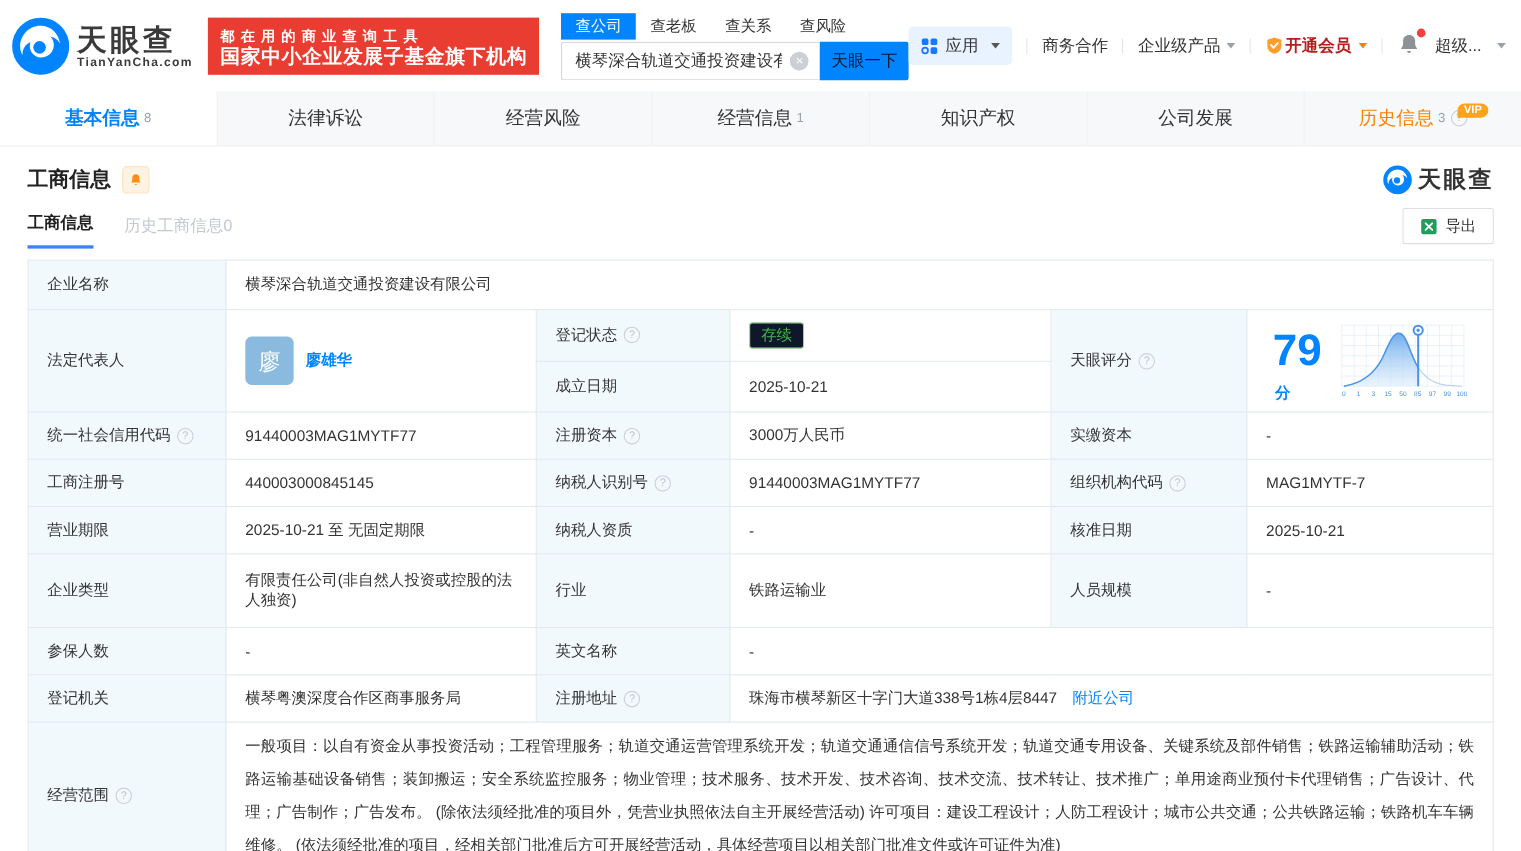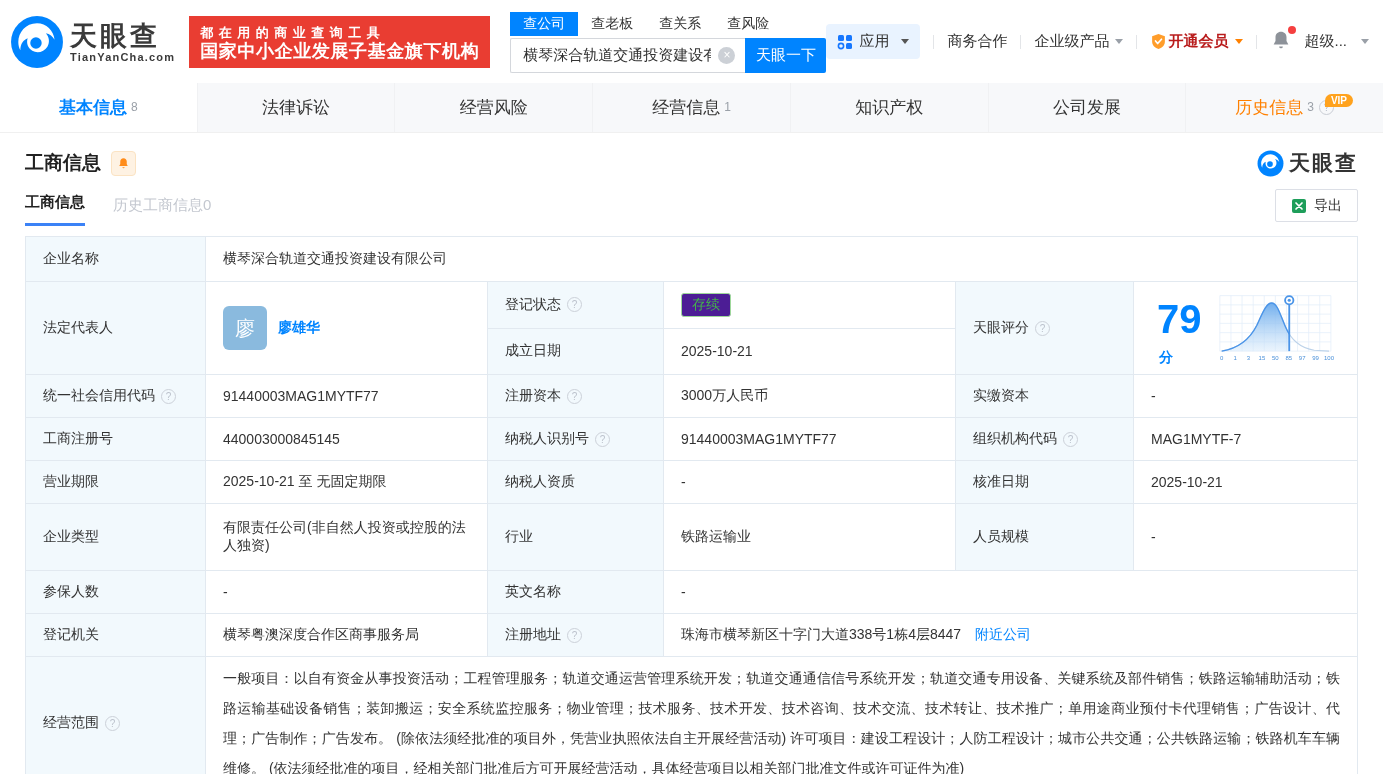--- a/index.html
+++ b/index.html
@@ -21,21 +21,21 @@
   .search-tabs { display:flex; align-items:center; height:27px; font-size:14px; }
   .search-tab { padding:3px 13px; cursor:pointer; color:#333; }
   .search-tab.active { background:#0084ff; color:#fff; }
   .search-row { display:flex; height:35px; }
   .input-wrap { position:relative; flex:1; }
   .search-input { width:100%; height:35px; border:1px solid #d4d7dc; border-right:none; border-radius:2px 0 0 2px;
     padding:0 34px 0 12px; font-size:15px; color:#333; outline:none; font-family:inherit; }
   .clear-icon { position:absolute; right:10px; top:9px; width:17px; height:17px; border-radius:50%; background:#ccd0d6;
     color:#fff; font-size:12px; line-height:17px; text-align:center; cursor:pointer; }
   .clear-icon::before { content:"×"; }
-  .search-btn { width:81px; background:#0084ff; color:#ffffff; border:none; font-size:15px; cursor:pointer;
+  .search-btn { width:81px; background:#0084ff; color:#0f172a; border:none; font-size:15px; cursor:pointer;
     border-radius:0 2px 2px 0; font-family:inherit; }
 
   .top-right { margin-left:auto; display:flex; align-items:center; font-size:15px; color:#333; white-space:nowrap; }
   .apps-chip { display:flex; align-items:center; gap:6px; background:#e9f3ff; border-radius:4px; padding:8px 11px; cursor:pointer; }
   .vdiv { width:1px; height:14px; background:#e3e5e8; margin:0 13px; }
   .nav-link { cursor:pointer; display:flex; align-items:center; }
   .caret { display:inline-block; width:0; height:0; border-left:4px solid transparent; border-right:4px solid transparent;
     border-top:5px solid #9aa0a8; margin-left:6px; }
   .caret.dark { border-top-color:#555; }
   .caret.orange { border-top-color:#ff8000; }
@@ -83,21 +83,21 @@
   .help::before { content:"?"; }
   tr.h45 td { height:45px; }
   tr.h43 td { height:43px; }
   tr.h67 td { height:67px; }
   tr.h123 td { height:123px; }
   .rep-cell { display:flex; align-items:center; gap:11px; }
   .avatar { width:44px; height:44px; border-radius:6px; background:#8abade; color:#fff; font-size:20px;
     display:flex; align-items:center; justify-content:center; cursor:pointer; }
   .link { color:#0084ff; cursor:pointer; text-decoration:none; }
   .rep-name { font-weight:bold; }
-  .status-badge { display:inline-block; border:1px solid #9ed89b; background:#4c1d95; color:#44b549;
+  .status-badge { display:inline-block; border:1px solid #9ed89b; background:#0f172a; color:#44b549;
     font-size:14px; padding:2px 10px; border-radius:3px; }
   .score-cell { display:flex; align-items:center; justify-content:center; gap:4px; padding:4px 6px; }
   .score-num { font-size:40px; font-weight:bold; color:#0084ff; line-height:1; }
   .score-unit { font-size:14px; color:#0084ff; font-weight:bold; position:relative; top:10px; margin-left:2px; }
   .scope-text { line-height:30px; text-align:justify; }
   .addr-link { margin-left:10px; white-space:nowrap; }
 </style>
 </head>
 <body>
 

